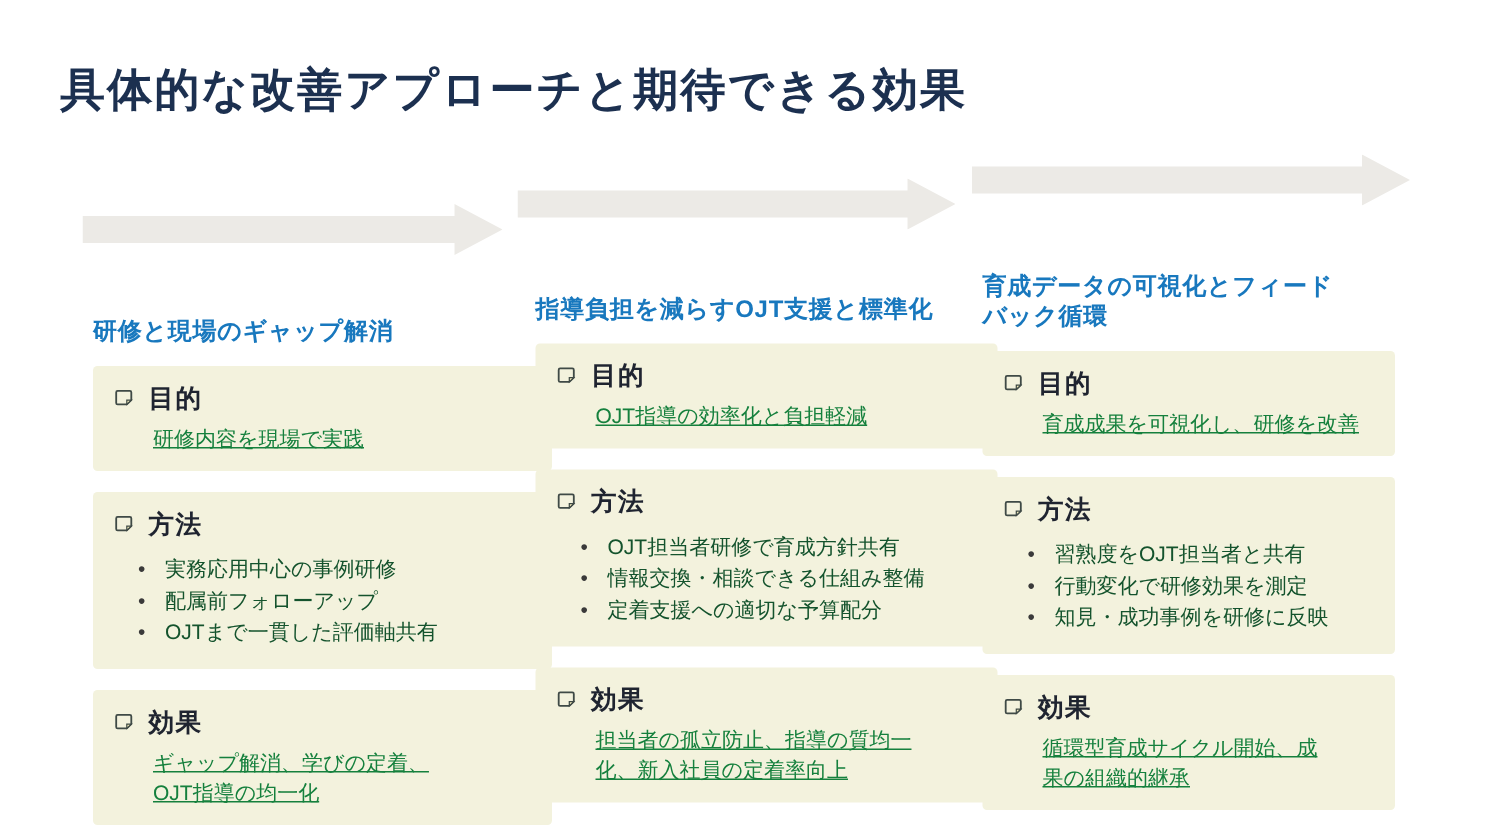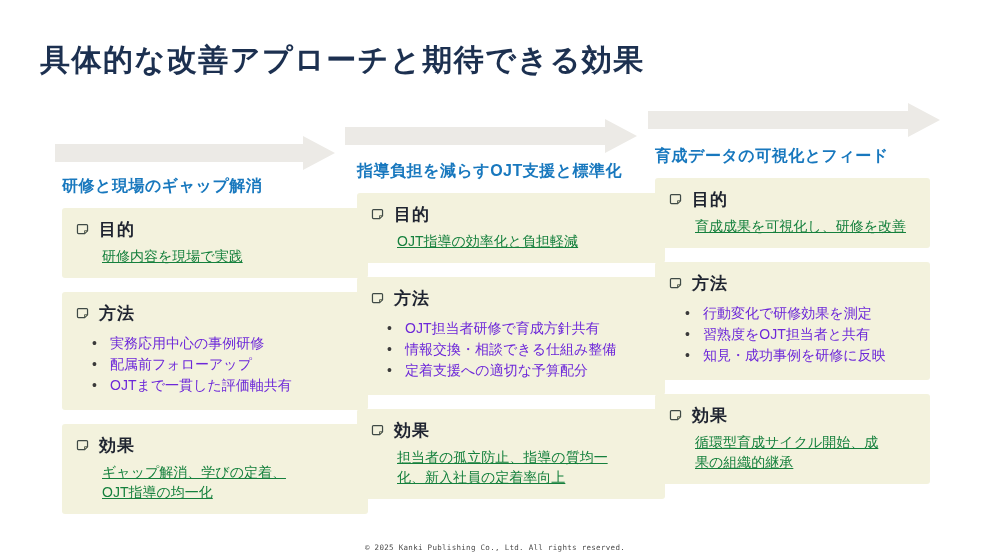--- a/index.html
+++ b/index.html
@@ -12,41 +12,41 @@
 
   .page-title {
     position: absolute; left: 40px; top: 40px;
     font-size: 30px; font-weight: 700; letter-spacing: 1.5px;
     color: #1c3050; white-space: nowrap;
   }
 
   .arrow { position: absolute; }
   .arrow svg { display: block; }
 
-  .col { position: absolute; }
+  .col { position: absolute; margin-top: 36px; }
   .col-header {
     font-size: 16px; font-weight: bold; color: #1878be;
     line-height: 1.25; margin-bottom: 12px; letter-spacing: 0.5px;
   }
   .col-header span { display: block; }
 
   .card {
     background: #f3f2dd; border-radius: 3px;
     padding: 10px 14px 12px 14px; margin-bottom: 14px;
   }
   .card-title-row { display: flex; align-items: center; gap: 10px; }
   .note-icon { width: 13px; height: 13px; flex: 0 0 13px; }
   .note-icon svg { display: block; width: 13px; height: 13px; }
   .card-title { font-size: 17px; font-weight: bold; color: #1f2430; letter-spacing: 1px; }
   .card-body {
     margin: 6px 0 0 26px; font-size: 14px; color: #15803d; line-height: 1.38; text-decoration: underline;
   }
   .card-bullets { list-style: none; margin: 8px 0 2px 0; padding-left: 34px; }
   .card-bullets li {
-    position: relative; font-size: 14px; color: #6d28d9; line-height: 1.5;
+    position: relative; font-size: 14px; color: #14532d; line-height: 1.5;
   }
   .card-bullets li::before {
     content: "\2022"; position: absolute; left: -18px; color: #3a3a3a;
   }
 
   .body-w205 { max-width: 205px; }
   .body-w215 { max-width: 215px; }
   .body-w180 { max-width: 185px; }
 
   .footer {
@@ -172,20 +172,21 @@
         </span>
         <span class="card-title">効果</span>
       </div>
       <div class="card-body body-w215">担当者の孤立防止、指導の質均一化、新入社員の定着率向上</div>
     </div>
   </div>
 
   <div class="col" style="left:655px; top:146px; width:275px;">
     <div class="col-header">
       <span>育成データの可視化とフィード</span>
+      <span>バック循環</span>
     </div>
 
     <div class="card">
       <div class="card-title-row">
         <span class="note-icon">
           <svg viewBox="0 0 16 16">
               <path d="M3 2h10a1.2 1.2 0 0 1 1.2 1.2v6.3L10.5 13H3A1.2 1.2 0 0 1 1.8 11.8V3.2A1.2 1.2 0 0 1 3 2z" fill="none" stroke="#3f4a46" stroke-width="1.5"></path>
               <path d="M14.2 9.5L10.5 13V9.5z" fill="#efe9b8" stroke="#3f4a46" stroke-width="1"></path>
             </svg>
         </span>
@@ -198,34 +199,33 @@
       <div class="card-title-row">
         <span class="note-icon">
           <svg viewBox="0 0 16 16">
               <path d="M3 2h10a1.2 1.2 0 0 1 1.2 1.2v6.3L10.5 13H3A1.2 1.2 0 0 1 1.8 11.8V3.2A1.2 1.2 0 0 1 3 2z" fill="none" stroke="#3f4a46" stroke-width="1.5"></path>
               <path d="M14.2 9.5L10.5 13V9.5z" fill="#efe9b8" stroke="#3f4a46" stroke-width="1"></path>
             </svg>
         </span>
         <span class="card-title">方法</span>
       </div>
       <ul class="card-bullets">
+        <li>習熟度をOJT担当者と共有</li>
         <li>行動変化で研修効果を測定</li>
-        <li>習熟度をOJT担当者と共有</li>
         <li>知見・成功事例を研修に反映</li>
       </ul>
     </div>
 
     <div class="card">
       <div class="card-title-row">
         <span class="note-icon">
           <svg viewBox="0 0 16 16">
               <path d="M3 2h10a1.2 1.2 0 0 1 1.2 1.2v6.3L10.5 13H3A1.2 1.2 0 0 1 1.8 11.8V3.2A1.2 1.2 0 0 1 3 2z" fill="none" stroke="#3f4a46" stroke-width="1.5"></path>
               <path d="M14.2 9.5L10.5 13V9.5z" fill="#efe9b8" stroke="#3f4a46" stroke-width="1"></path>
             </svg>
         </span>
         <span class="card-title">効果</span>
       </div>
       <div class="card-body body-w180">循環型育成サイクル開始、成果の組織的継承</div>
     </div>
   </div>
 
-  <div class="footer">© 2025 Kanki Publishing Co., Ltd. All rights reserved.</div>
 </div>
 
 </body></html>

